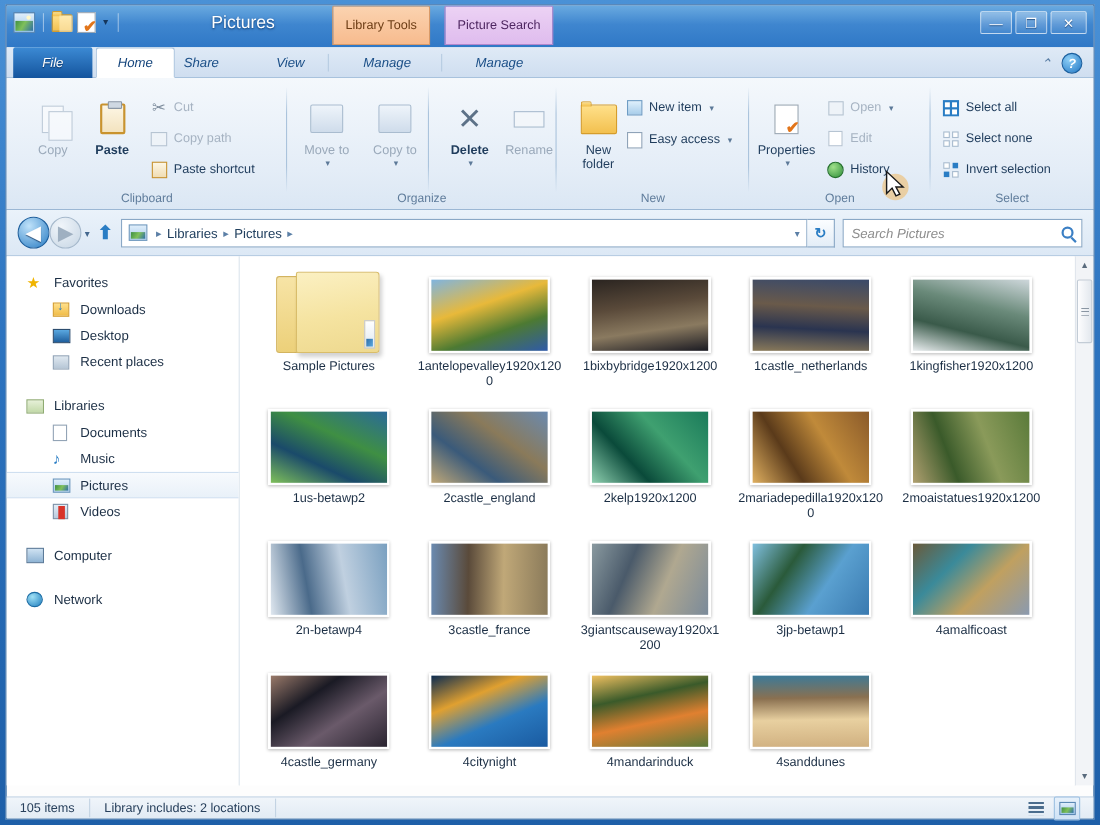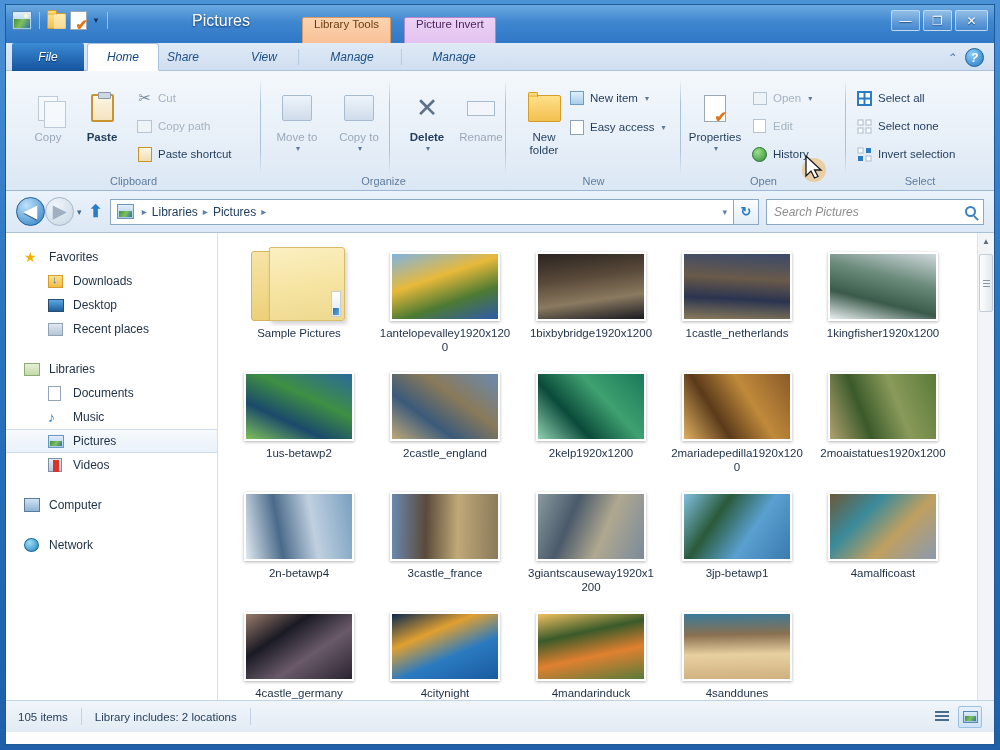--- a/index.html
+++ b/index.html
@@ -50,22 +50,22 @@
   .ico-doc:after { content: "✔"; position: absolute; right: -2px; bottom: -3px; color: #e2751a; font-size: 15px; font-weight: bold; line-height: 1; }
   .qat-arrow { font-size: 8px; color: #15365c; margin-left: 1px; }
 
   #title-text {
     position: absolute; left: 0; top: 7px; width: 430px;
     text-align: center; color: #fff; font-size: 16px;
     text-shadow: 0 1px 2px rgba(0,40,90,.85);
   }
 
   
-  .ctx { position: absolute; top: 12px; height: 36px; padding: 0 11px;
-    display: flex; font-size: 11.5px; border-radius: 2px 2px 0 0; }
+  .ctx { position: absolute; top: 0; height: 36px; padding: 0 11px;
+    display: flex; align-items: center; font-size: 11.5px; border-radius: 2px 2px 0 0; }
   #ctx-library { left: 296px; background: linear-gradient(180deg,#fbd3b0,#f7bb8e); border: 1px solid #d99a68; color: #6b3c14; }
   #ctx-picture { left: 398px; background: linear-gradient(180deg,#ecd2f4,#dfbcee); border: 1px solid #b387cc; color: #4d2560; }
 
   
   .winbtns { position: absolute; right: 6px; top: 5px; display: flex; gap: 3px; }
   .winbtn { width: 29px; height: 21px; border: 1px solid rgba(255,255,255,.55);
     background: linear-gradient(180deg,rgba(255,255,255,.34),rgba(255,255,255,.06));
     border-radius: 2px; color: #fff; font-size: 12px; display: flex; align-items: center; justify-content: center;
     text-shadow: 0 1px 1px rgba(0,40,90,.7); }
   .winbtn.close { width: 33px; }
@@ -233,21 +233,21 @@
     color: #5a6b7d; font-size: 8px; }
   .sb-track { flex: 1; position: relative; }
   .sb-thumb { position: absolute; top: 4px; left: 1px; width: 14px; height: 58px;
     background: linear-gradient(90deg,#fdfdfe,#e3e8ee); border: 1px solid #c3ccd6; border-radius: 2px;
     display: flex; align-items: center; justify-content: center; }
   .sb-grip { width: 7px; height: 7px;
     background: repeating-linear-gradient(180deg,#8a96a3 0 1px,transparent 1px 3px); }
 
   
   #statusbar {
-    position: absolute; left: 0; bottom: 12px; width: 988px; height: 32px;
+    position: absolute; left: 0; bottom: 0; width: 988px; height: 20px;
     background: linear-gradient(180deg,#f0f5fa,#e2ebf4);
     border-top: 1px solid #c0d2e4; display: flex; align-items: center; padding: 0 12px;
     font-size: 11.5px; color: #28405c;
   }
   .sb-sep { width: 1px; height: 17px; background: #c3d3e3; margin: 0 13px; }
   .viewbtns { margin-left: auto; display: flex; gap: 4px; align-items: center; }
   .vbtn { width: 24px; height: 22px; display: flex; align-items: center; justify-content: center; }
   .vbtn.on { background: linear-gradient(180deg,#e7f1fb,#cfe2f5); border: 1px solid #9cc0e2; border-radius: 2px; }
   .det-ico { width: 14px; height: 12px; background:
     repeating-linear-gradient(180deg,#4a6c8d 0 2px,transparent 2px 4px); }
@@ -274,21 +274,21 @@
       <span class="qat-arrow">▼</span>
       <span class="qat-sep"></span>
     </div>
 
     <div id="title-text">Pictures</div>
 
     <div class="ctx" id="ctx-library">
       <span>Library Tools</span>
     </div>
     <div class="ctx" id="ctx-picture">
-      <span>Picture Invert</span>
+      <span>Picture Search</span>
     </div>
 
     <div class="winbtns">
       <div class="winbtn">—</div>
       <div class="winbtn">❐</div>
       <div class="winbtn close">✕</div>
     </div>
   </div>
 
   <div id="tabstrip">

